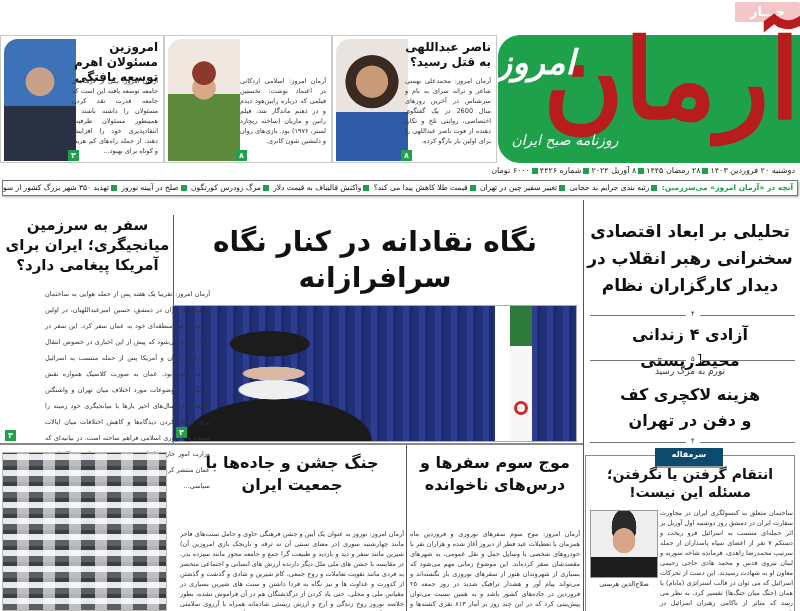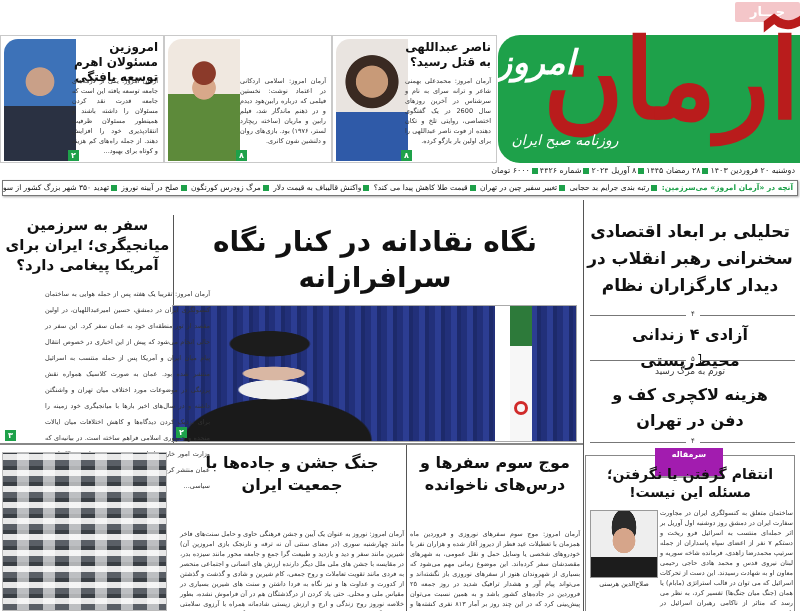--- a/index.html
+++ b/index.html
@@ -33,21 +33,21 @@
   .ticker .sq { display: inline-block; width: 6px; height: 6px; background: #1ea14a; margin: 0 2px; vertical-align: middle; }
 
   
   .rh { left: 585px; width: 210px; text-align: center; font-weight: bold; color: #111; }
   .rule { left: 590px; width: 205px; height: 1px; background: #777; }
   .rule-num { left: 686px; width: 14px; background: #fff; font-size: 7px; text-align: center; color: #333; }
   .kicker { left: 585px; width: 210px; text-align: center; font-size: 9px; color: #333; }
 
   
   .editorial { left: 585px; top: 455px; width: 210px; height: 156px; border: 1px solid #888; border-bottom: none; }
-  .edit-tag { left: 655px; top: 448px; width: 68px; height: 30px; background: #a21caf; color: #fff; font-size: 8px; font-weight: bold; text-align: center; line-height: 13px; border-bottom: 2px solid #999; }
+  .edit-tag { left: 655px; top: 448px; width: 68px; height: 20px; background: #0c4a6e; color: #fff; font-size: 8px; font-weight: bold; text-align: center; line-height: 13px; border-bottom: 2px solid #999; }
   .edit-title { left: 590px; top: 465px; width: 200px; font-size: 14px; font-weight: bold; text-align: center; line-height: 18px; }
   .edit-body { left: 660px; top: 508px; width: 133px; font-size: 6.5px; line-height: 10px; color: #333; text-align: justify; }
   .edit-photo { left: 590px; top: 510px; width: 68px; height: 68px; background: linear-gradient(#e8e8e8, #d0d0d0); border: 1px solid #999; overflow: hidden; }
   .edit-caption { left: 590px; top: 580px; width: 68px; font-size: 6.5px; text-align: center; color: #222; }
 
   
   .main-title { left: 175px; top: 200px; width: 400px; font-size: 28px; font-weight: bold; text-align: center; line-height: 36px; letter-spacing: -1px; margin-top: 24px; }
   .main-photo { left: 172px; top: 305px; width: 405px; height: 137px; border: 1px solid #aaa; overflow: hidden; }
 
   
@@ -106,21 +106,21 @@
 
 <div class="abs rh" style="top:218px; font-size:17px; line-height:27px;">تحلیلی بر ابعاد اقتصادی سخنرانی رهبر انقلاب در دیدار کارگزاران نظام</div>
 <div class="abs rule" style="top:315px;"></div>
 <div class="abs rule-num" style="top:310px;">۴</div>
 
 <div class="abs rh" style="top:322px; font-size:16px; line-height:26px;">آزادی ۴ زندانی محیط‌زیستی</div>
 <div class="abs rule" style="top:360px;"></div>
 <div class="abs rule-num" style="top:355px;">۵</div>
 
 <div class="abs kicker" style="top:366px;">تورم به مرگ رسید</div>
-<div class="abs rh" style="top:382px; font-size:16px; line-height:26px; padding:0 25px;">هزینه لاکچری کف و دفن در تهران</div>
+<div class="abs rh" style="top:382px; font-size:16px; line-height:26px; padding:0 33px;">هزینه لاکچری کف و دفن در تهران</div>
 <div class="abs rule" style="top:442px;"></div>
 <div class="abs rule-num" style="top:437px;">۴</div>
 
 <div class="abs editorial"></div>
 <div class="abs edit-tag">سرمقاله</div>
 <div class="abs edit-title">انتقام گرفتن یا نگرفتن؛ مسئله این نیست!</div>
 <div class="abs edit-body">ساختمان متعلق به کنسولگری ایران در مجاورت سفارت ایران در دمشق روز دوشنبه اول آوریل بر اثر حمله‌ای منتسب به اسرائیل فرو ریخت و دستکم ۷ نفر از اعضای سپاه پاسداران از جمله سرتیپ محمدرضا زاهدی، فرمانده شاخه سوریه و لبنان نیروی قدس و محمد هادی حاجی رحیمی معاون او به شهادت رسیدند. این دست از تحرکات اسرائیل که می توان در قالب استراتژی (مابام) یا همان (جنگ میان جنگ‌ها) تفسیر کرد، به نظر می رسد که متاثر از ناکامی رهبران اسرائیل در نابودی</div>
 <div class="abs edit-photo" style="background: radial-gradient(ellipse at 50% 45%, #d6a58a 0 24%, transparent 25%), radial-gradient(ellipse at 50% 25%, #2a2a2a 0 26%, transparent 27%), linear-gradient(#eeeeee 0 70%, #1c1c1c 70%);"></div>
 <div class="abs edit-caption">صلاح‌الدین هرسنی</div>
 

